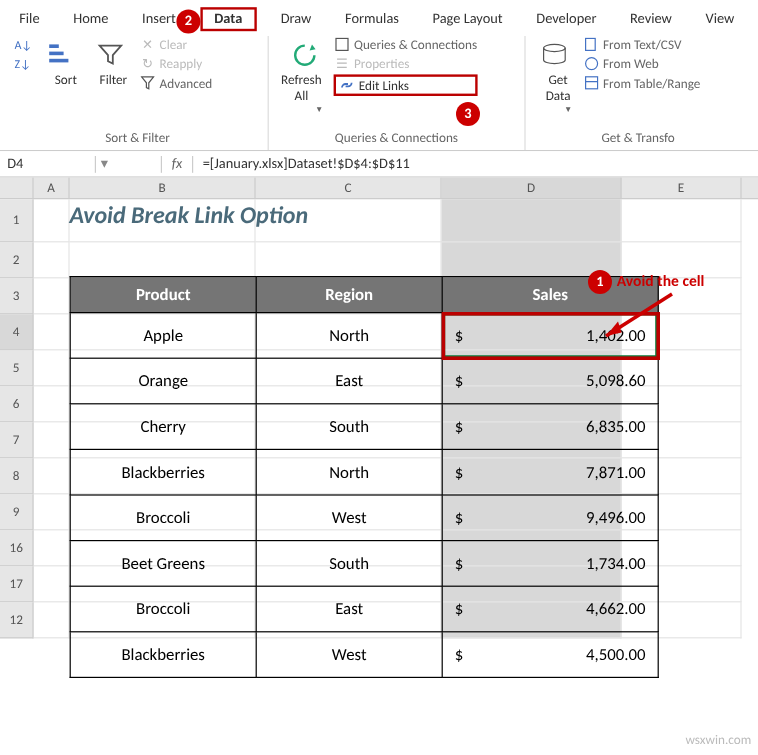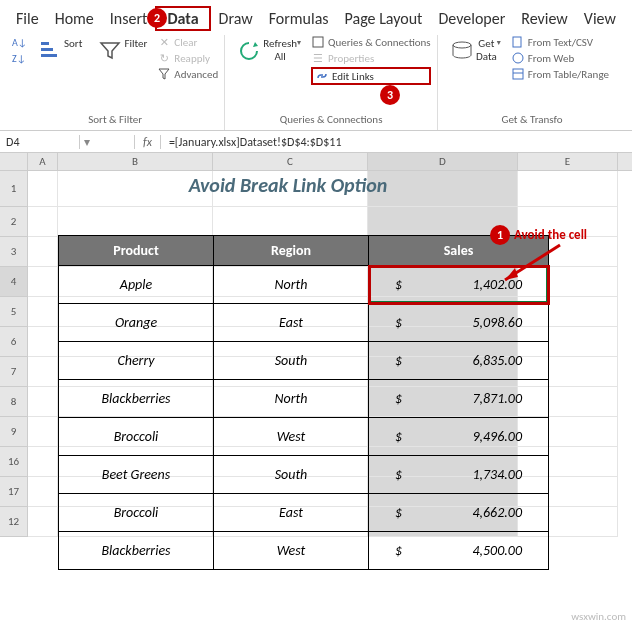--- a/index.html
+++ b/index.html
@@ -1,28 +1,28 @@
 <!DOCTYPE html>
 <html><head>
 <meta charset="utf-8">
 <style>
 * { box-sizing: border-box; margin: 0; padding: 0; }
 body { font-family: "Segoe UI", Calibri, Arial, sans-serif; font-size: 12px; background: #fff; width: 632px; height: 629px; overflow: hidden; position: relative; }
 
 
-.menu-tabs { display: flex; padding: 6px 8px 0; gap: 0; font-size: 16px; color: #333; }
+.menu-tabs { display: flex; padding: 6px 8px 0; gap: 12px; font-size: 12px; color: #333; }
 .menu-tab { padding: 3px 8px; cursor: pointer; }
 .menu-tab.active { background: #fff; border: 2px solid #b00; padding: 1px 10px; font-weight: 600; }
 
 
 .ribbon { display: flex; padding: 4px 6px 0; border-bottom: 1px solid #ccc; height: 100px; background: #fff; }
 .ribbon-group { display: flex; flex-direction: column; border-right: 1px solid #ddd; padding: 0 6px; }
 .ribbon-content { flex: 1; display: flex; align-items: flex-start; gap: 6px; }
 .ribbon-label { text-align: center; font-size: 11px; color: #666; padding: 2px 0 4px; }
-.rbtn { display: flex; align-items: flex-start; padding: 2px 4px; font-size: 11px; color: #333; cursor: pointer; }
+.rbtn { display: flex; flex-direction: column; align-items: flex-end; padding: 2px 4px; font-size: 11px; color: #333; cursor: pointer; }
 .rbtn-icon { width: 28px; height: 28px; display: flex; align-items: center; justify-content: center; }
 .rbtn-stack { display: flex; flex-direction: column; gap: 2px; font-size: 11px; color: #666; }
 .rbtn-stack .disabled { color: #bbb; }
 .rbtn-stack-item { display: flex; align-items: center; gap: 3px; white-space: nowrap; }
 .mini-icon { width: 14px; height: 14px; display: inline-flex; align-items: center; justify-content: center; }
 
 .edit-links-wrap { border: 2px solid #b00; padding: 0 2px; display: inline-flex; align-items: center; gap: 3px; }
 
 
 .bar-row { display: flex; align-items: center; border-bottom: 1px solid #ccc; height: 22px; background: #fff; }
@@ -43,27 +43,27 @@
 
 
 .grid-area { position: relative; }
 .grid { display: flex; flex-direction: column; }
 .grow { display: flex; height: 30px; }
 .grow.tall { height: 36px; }
 .row-hdr { width: 28px; text-align: center; background: #e6e6e6; border-right: 1px solid #ccc; border-bottom: 1px solid #ccc; font-size: 11px; color: #555; line-height: 30px; }
 .gcell { border-right: 1px solid #e4e4e4; border-bottom: 1px solid #e4e4e4; display: flex; align-items: center; justify-content: center; padding: 0 6px; }
 
 
-.sheet-title { position: absolute; left: 58px; top: 2px; width: 460px; text-align: center; font-family: Calibri; font-size: 20px; font-style: italic; font-weight: 600; color: #4a6a7a; }
+.sheet-title { position: absolute; left: 58px; top: 2px; width: 460px; font-family: Calibri; font-size: 20px; font-style: italic; font-weight: 600; color: #4a6a7a; }
 
 
 .data-table { position: absolute; left: 58px; top: 64px; border: 1px solid #000; border-collapse: collapse; font-family: Calibri; }
 .data-table th { background: #757575; color: #fff; font-weight: 700; font-size: 14px; padding: 6px 10px; border: 1px solid #000; width: 155px; text-align: center; }
 .data-table th.sales { width: 180px; }
-.data-table td { border: 1px solid #000; padding: 5px 20px; font-size: 14px; text-align: center; height: 38px; font-style: italic; }
+.data-table td { border: 1px solid #000; padding: 5px 4px; font-size: 14px; text-align: center; height: 38px; }
 .data-table td.money { text-align: left; position: relative; }
 .data-table td.money .cur { float: left; padding-left: 6px; }
 .data-table td.money .amt { float: right; padding-right: 6px; }
 
 .sel-cell { outline: 3px solid #b00; outline-offset: -2px; box-shadow: inset 0 0 0 2px #0a7a3a; }
 
 
 .circ { position: absolute; width: 20px; height: 20px; border-radius: 50%; background: #c00; color: #fff; font-size: 12px; font-weight: 700; display: flex; align-items: center; justify-content: center; z-index: 50; }
 .callout-text { position: absolute; color: #c00; font-weight: 700; font-size: 13px; z-index: 50; }
 .arrow-svg { position: absolute; z-index: 49; }

